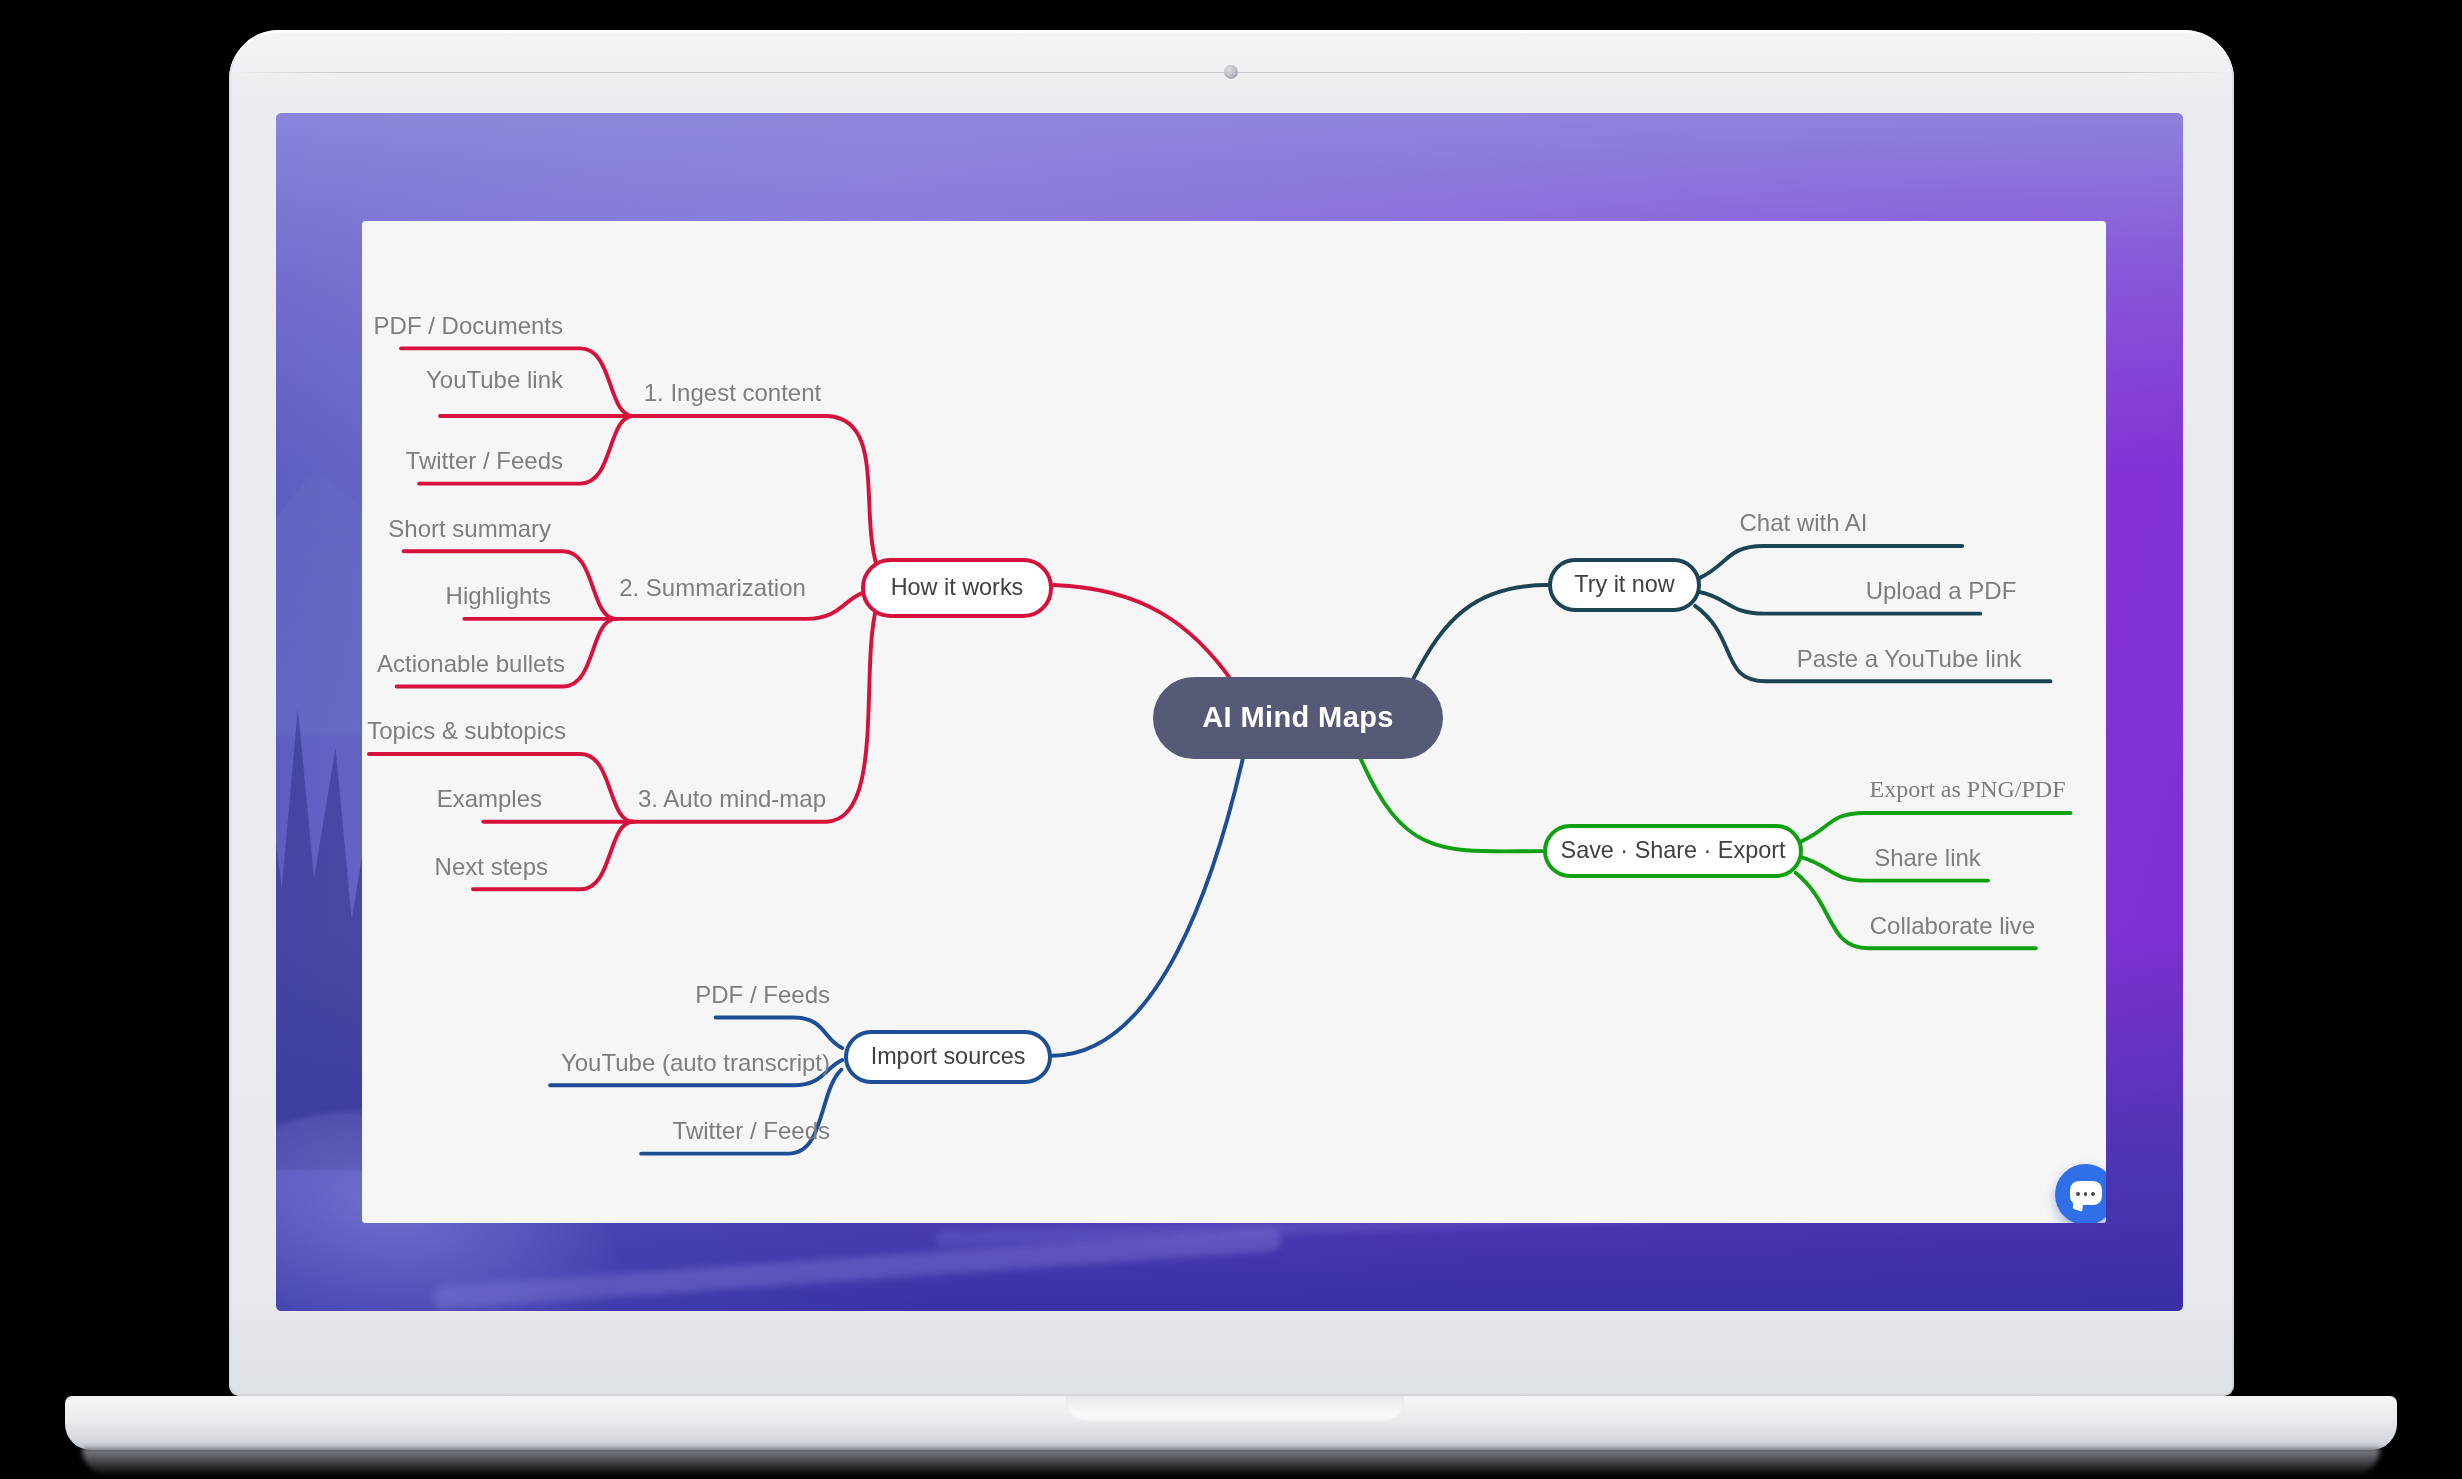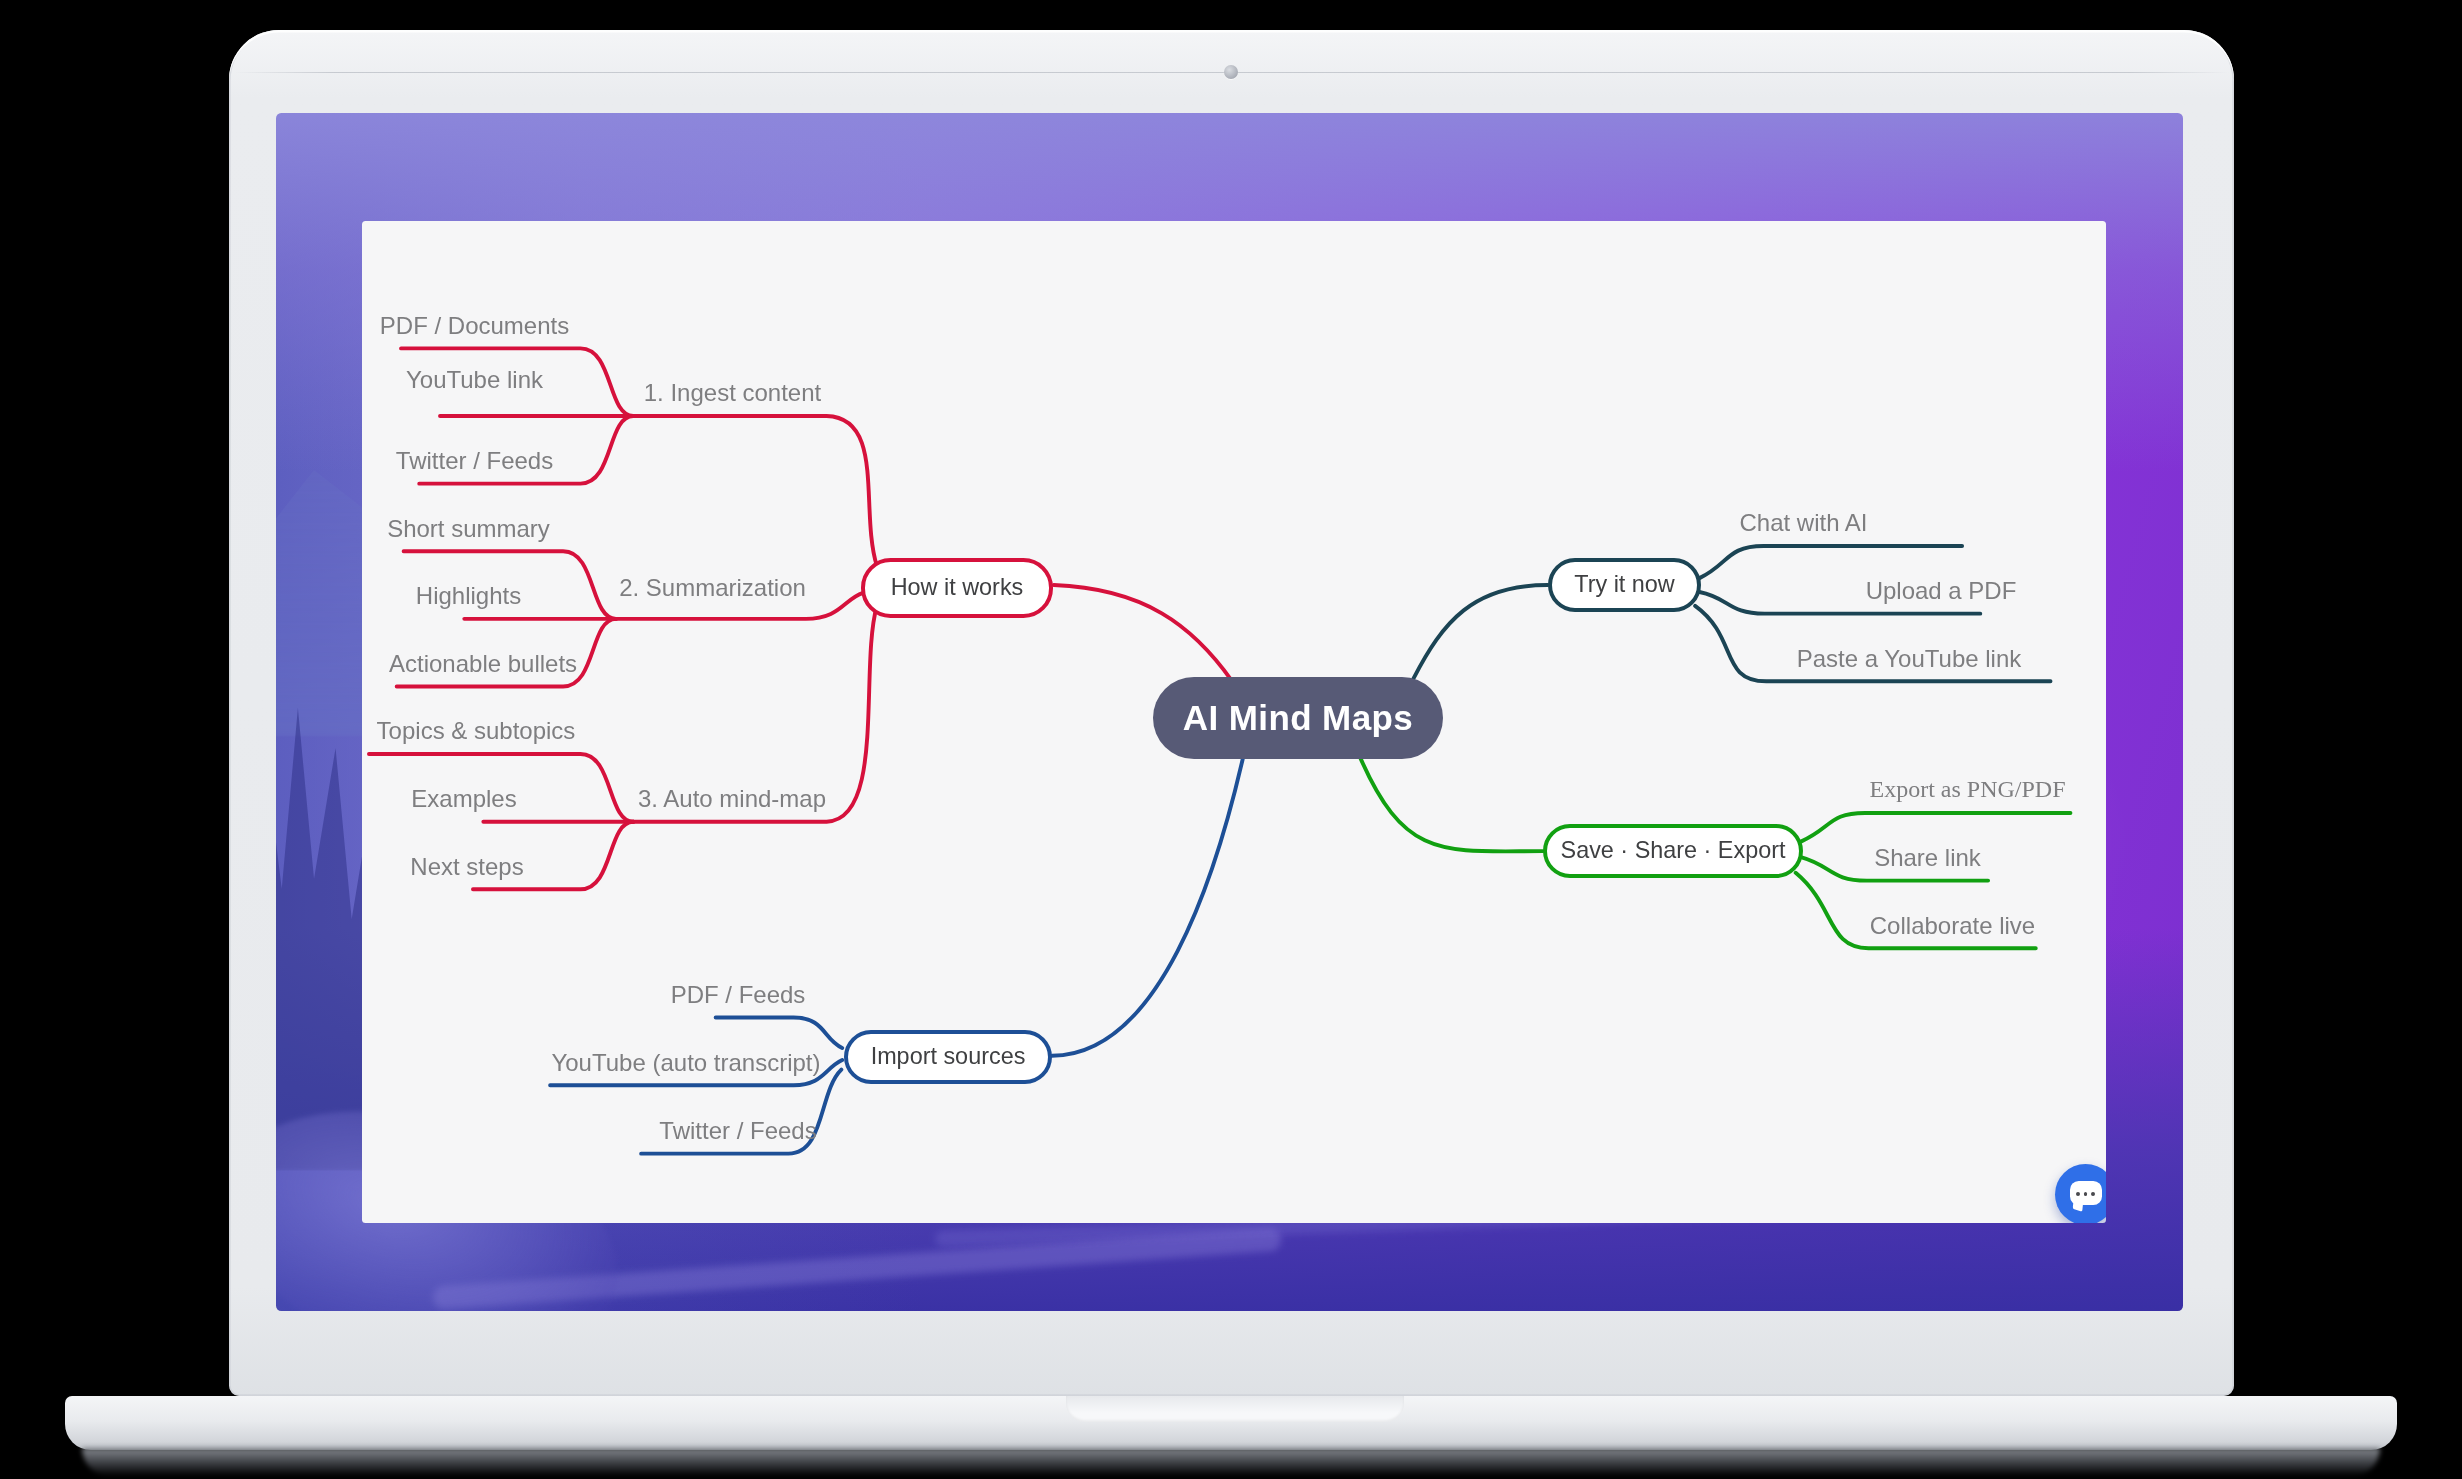--- a/index.html
+++ b/index.html
@@ -61,25 +61,25 @@
   .pill { position:absolute; background:var(--node_fill,#fff); border:4.3px solid; border-radius:29.5px;
           display:flex; align-items:center; justify-content:center;
           font-size:23.4px; color:var(--node_text,#3F4042); white-space:nowrap; }
   .bd-red   { border-color:var(--branch_red); }
   .bd-blue  { border-color:var(--branch_blue); }
   .bd-teal  { border-color:var(--branch_teal); }
   .bd-green { border-color:var(--branch_green); }
   .root-pill { position:absolute; left:791px; top:456px; width:290px; height:82px; border-radius:41px;
           background:var(--root_fill,#575A76); color:var(--root_text,#fff);
           display:flex; align-items:center; justify-content:center;
-          font-size:35px; font-weight:600; letter-spacing:0.4px; }
+          font-size:29px; font-weight:600; letter-spacing:0.4px; }
 
   .lbl { position:absolute; height:35px; line-height:35px; font-size:24px;
          color:var(--label_text,#7E7E80); white-space:nowrap; }
-  .ra { text-align:center;margin-left:12px; }  .ca { text-align:center; }
+  .ra { text-align:right; }  .ca { text-align:center; }
 
   
   .chat { position:absolute; left:1693px; top:943px; width:61px; height:61px; border-radius:50%;
           background:var(--chat_button,#2F6FE8); box-shadow:0 5.2px 12px rgba(30,60,160,.35); }
   .chat .bubble { position:absolute; left:14.7px; top:17.3px; width:32px; height:24px;
           background:#fff; border-radius:8.7px; }
   .chat .bubble::after { content:''; position:absolute; left:3.5px; bottom:-5.2px; width:9.5px; height:9.5px;
           background:#fff; border-radius:1.7px; transform:rotate(18deg) skew(12deg); }
   .chat .dots { position:absolute; left:0; top:0; width:100%; height:100%;
           display:flex; align-items:center; justify-content:center; gap:3.5px; }

